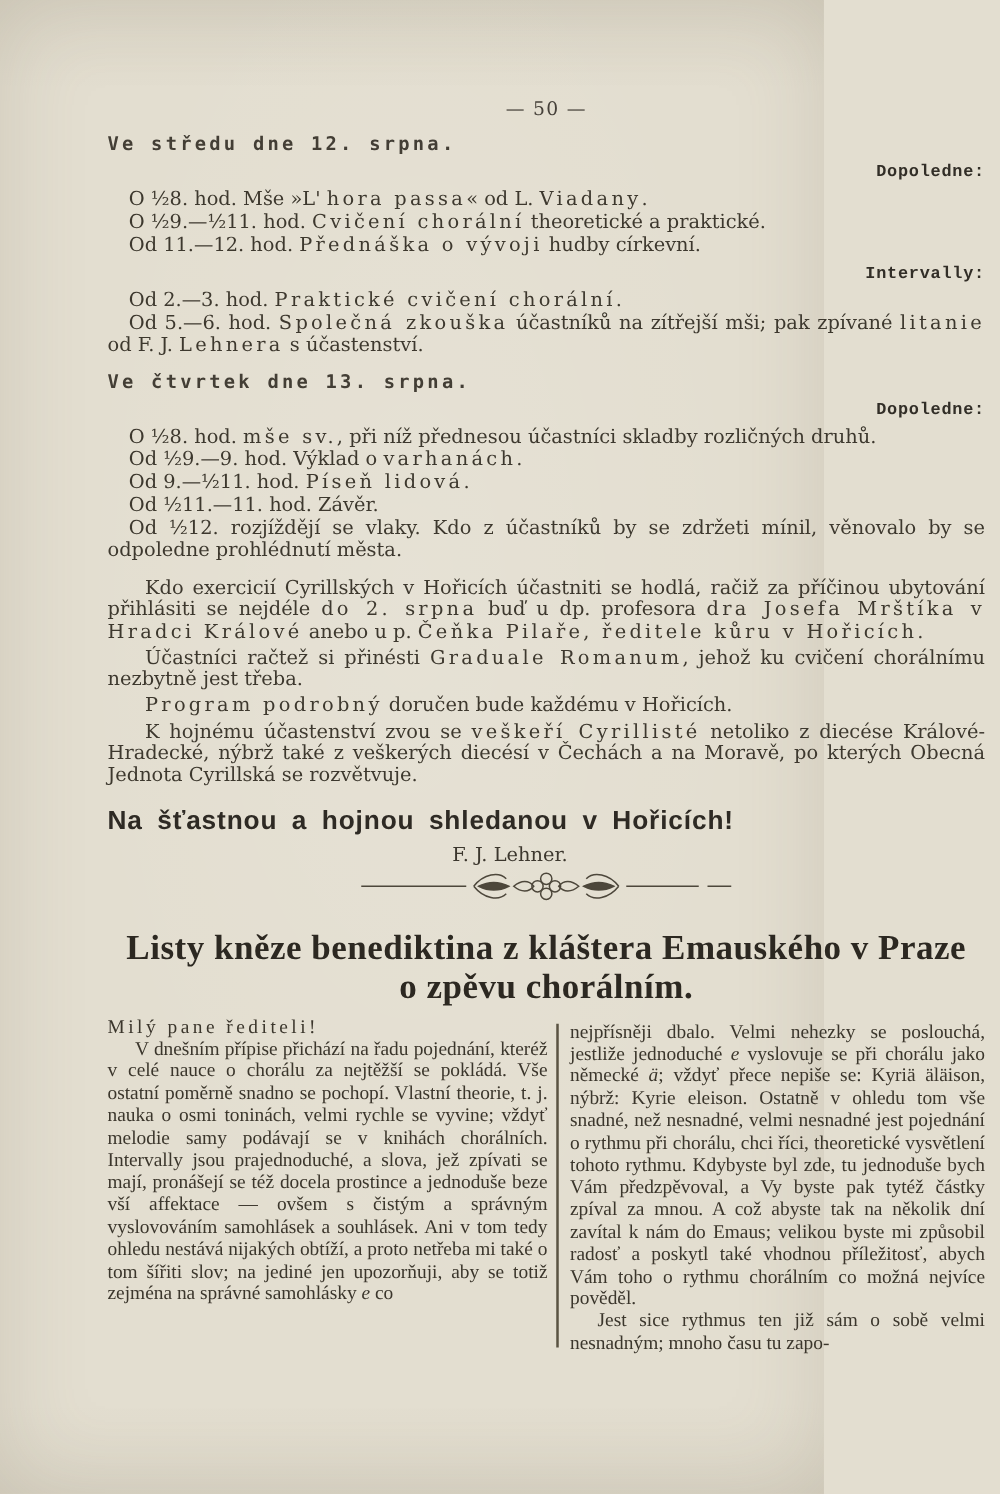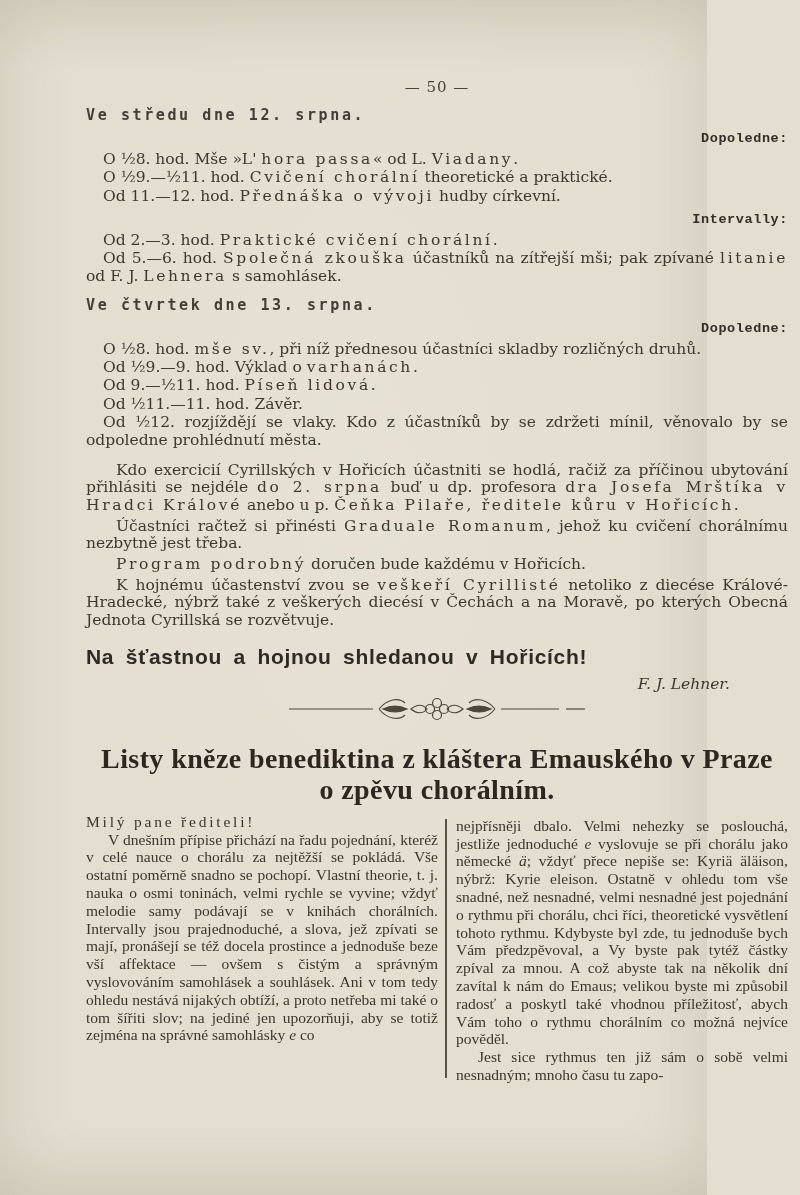--- a/index.html
+++ b/index.html
@@ -10,21 +10,20 @@
     color:var(--ink,#3b362c);
     overflow:hidden;
   }
   .page{
     position:relative;width:659px;height:1195px;
     background:
       radial-gradient(ellipse at 50% 40%, rgba(255,255,255,0.10) 0%, rgba(0,0,0,0) 60%),
       linear-gradient(180deg, rgba(120,110,85,0.06) 0%, rgba(0,0,0,0) 6%, rgba(0,0,0,0) 94%, rgba(120,110,85,0.05) 100%),
       var(--paper,#e3ded0);
     box-shadow:inset 0 0 70px rgba(110,100,75,0.18);
-    padding-left:48px;
   }
   .content{position:absolute;left:86px;top:78px;width:702px;}
 
   .pagenum{
     text-align:center;font-size:15px;letter-spacing:1px;color:#46413a;margin:0 0 10px 0;
   }
   .daytitle{
     text-align:left;
     font-family:"DejaVu Sans Mono",monospace;
     font-weight:bold;font-size:15px;letter-spacing:2.6px;
@@ -42,21 +41,21 @@
   .sp{letter-spacing:0.17em;}
   .it{font-style:italic;}
 
   .closing{
     text-align:left;
     font-family:"Liberation Sans",sans-serif;
     font-weight:bold;font-size:21px;letter-spacing:0.7px;word-spacing:5px;
     color:#2e2a24;margin:15px 0 0 0;
   }
   .signature{
-    text-align:right;font-style:italic;font-size:15.5px;color:#3c372e;
+    text-align:center;font-size:15.5px;color:#3c372e;
     margin:6px 58px 0 0;
   }
   .ornament{text-align:center;margin:0;line-height:0;}
 
   .article-title{
     text-align:center;
     font-family:"Liberation Serif",serif;
     font-weight:bold;font-size:28px;line-height:31px;letter-spacing:0.4px;
     color:#2c2821;margin:20px 0 0 0;
   }
@@ -85,21 +84,21 @@
     <p class="seclabel">Dopoledne:</p>
     <div class="sched">
         <p><span>O ½8. hod. Mše »L' </span><span class="sp">hora passa</span><span>« od L. </span><span class="sp">Viadany</span><span>.</span></p>
         <p><span>O ½9.—½11. hod. </span><span class="sp">Cvičení chorální</span><span> theoretické a praktické.</span></p>
         <p><span>Od 11.—12. hod. </span><span class="sp">Přednáška o vývoji</span><span> hudby církevní.</span></p>
       </div>
 
     <p class="seclabel">Intervally:</p>
     <div class="sched">
         <p><span>Od 2.—3. hod. </span><span class="sp">Praktické cvičení chorální</span><span>.</span></p>
-        <p><span>Od 5.—6. hod. </span><span class="sp">Společná zkouška</span><span> účastníků na zítřejší mši; pak zpívané </span><span class="sp">litanie</span><span> od F. J. </span><span class="sp">Lehnera</span><span> s samohlásek.</span></p>
+        <p><span>Od 5.—6. hod. </span><span class="sp">Společná zkouška</span><span> účastníků na zítřejší mši; pak zpívané </span><span class="sp">litanie</span><span> od F. J. </span><span class="sp">Lehnera</span><span> s účastenství.</span></p>
       </div>
 
     <h3 class="daytitle">Ve čtvrtek dne 13. srpna.</h3>
     <p class="seclabel">Dopoledne:</p>
     <div class="sched">
         <p><span>O ½8. hod. </span><span class="sp">mše sv.</span><span>, při níž přednesou účastníci skladby rozličných druhů.</span></p>
         <p><span>Od ½9.—9. hod. Výklad o </span><span class="sp">varhanách</span><span>.</span></p>
         <p><span>Od 9.—½11. hod. </span><span class="sp">Píseň lidová</span><span>.</span></p>
         <p><span>Od ½11.—11. hod. Závěr.</span></p>
         <p><span>Od ½12. rozjíždějí se vlaky. Kdo z účastníků by se zdržeti mínil, věnovalo by se odpoledne prohlédnutí města.</span></p>

